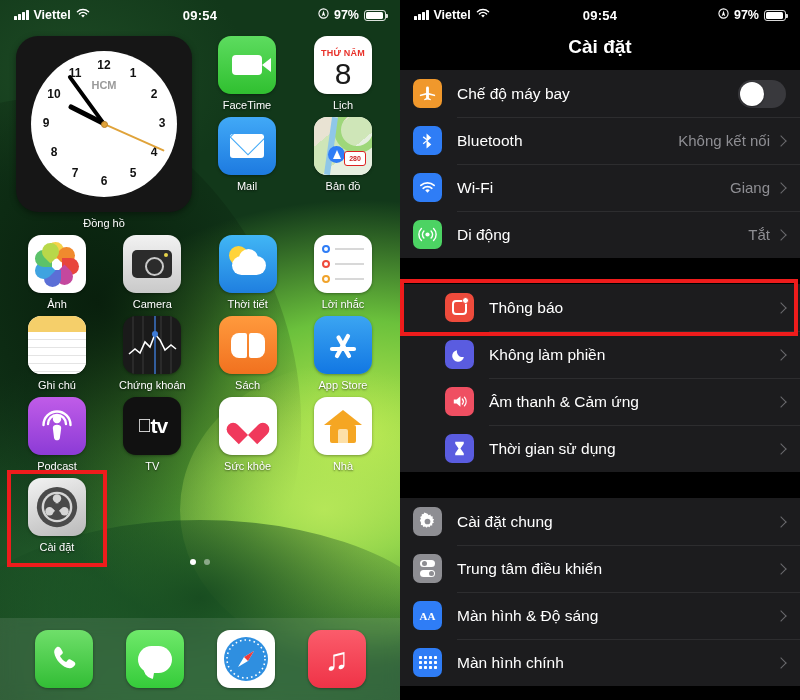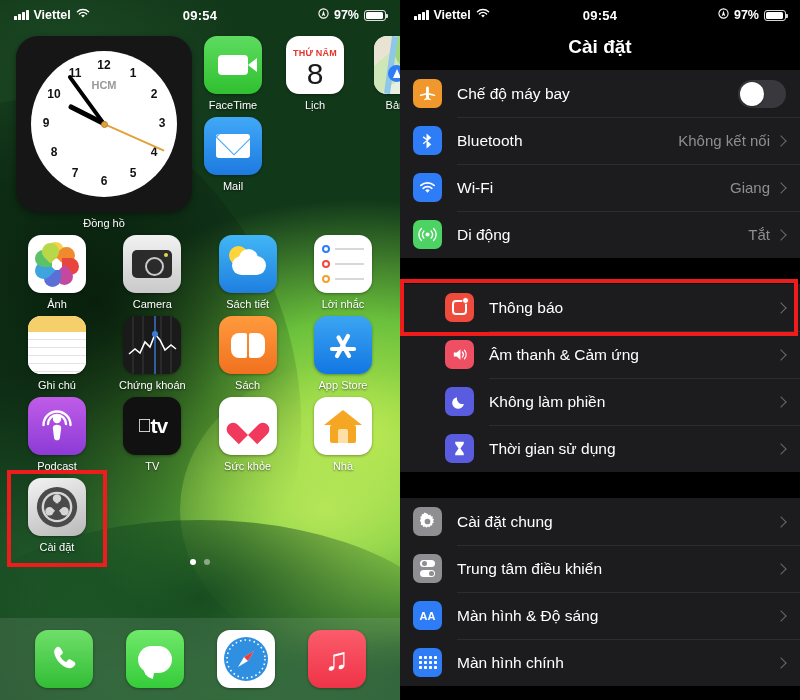--- a/index.html
+++ b/index.html
@@ -168,21 +168,21 @@
   
   .settings { width:400px; height:700px; background:#000; position:relative; overflow:hidden; }
   .settings .statusbar { color:#fff; }
   .nav-title { text-align:center; color:#fff; font-size:19px; font-weight:bold; padding:6px 0 12px; }
   .group { background:#1c1c1e; }
   .gap { height:26px; background:#000; }
   .srow { display:flex; align-items:center; height:47px; padding-left:13px; position:relative; }
   .srow + .srow::before { content:""; position:absolute; left:57px; right:0; top:0; height:1px;
     background:#2d2d2f; }
   .sicon { width:29px; height:29px; border-radius:7px; flex:none; display:flex;
-    align-items:center; justify-content:center; position:relative; }
+    align-items:center; justify-content:center; position:relative;font-family:Liberation Serif, serif; }
   .slabel { flex:1; color:#fff; font-size:15.5px; margin-left:15px; }
   .sval { color:#8e8e93; font-size:15px; margin-right:7px; }
   .chev { width:8px; height:8px; border-right:1.8px solid #6a6a6e; border-bottom:1.8px solid #6a6a6e;
     transform:rotate(-45deg); margin-right:15px; flex:none; }
   .toggle { width:48px; height:28px; border-radius:14px; background:#39393d; margin-right:14px;
     position:relative; flex:none; }
   .toggle b { position:absolute; left:2px; top:2px; width:24px; height:24px; border-radius:50%;
     background:#fff; box-shadow:0 1px 2px rgba(0,0,0,.4); display:block; }
 
   .si-plane { background:#f0982c; } .si-wifi { background:#2f7df6; }
@@ -284,21 +284,21 @@
             <div class="applabel">FaceTime</div>
           </div>
           <div class="cell">
             <div class="appicon ic-mail">
                 <div class="env"></div>
               </div>
             <div class="applabel">Mail</div>
           </div>
         </div>
 
-        <div style="display:flex;flex-direction:row;gap:6px;">
+        <div style="display:flex;flex-direction:column;gap:6px;">
           <div class="cell">
             <div class="appicon ic-cal">
               <div class="d">THỨ NĂM</div>
               <div class="n">8</div>
             </div>
             <div class="applabel">Lịch</div>
           </div>
           <div class="cell">
             <div class="appicon ic-maps">
               <div class="m1"></div>
@@ -331,21 +331,21 @@
               <div class="body"></div>
             </div>
           <div class="applabel">Camera</div>
         </div>
         <div class="cell">
           <div class="appicon ic-weather">
             <div class="sun"></div>
               <div class="cl2"></div>
               <div class="cl"></div>
           </div>
-          <div class="applabel">Sách tiết</div>
+          <div class="applabel">Thời tiết</div>
         </div>
         <div class="cell">
           <div class="appicon ic-rem">
             <div class="r" style="color:#2f7df6">
                 <b></b>
                 <s></s>
               </div>
             <div class="r" style="color:#ee4b3c">
                 <b></b>
                 <s></s>
@@ -588,36 +588,36 @@
     <div class="group" style="position:relative;padding-left:32px;">
       <div class="srow">
         <div class="sicon si-notif">
           <div class="notif-sq"></div>
             <div class="notif-dot"></div>
         </div>
         <div class="slabel">Thông báo</div>
         <div class="chev"></div>
       </div>
       <div class="srow">
+        <div class="sicon si-dnd">
+          <svg viewBox="0 0 20 20">
+              <path d="M14.6 12.6A6 6 0 0 1 7.4 5.4a6.2 6.2 0 1 0 7.2 7.2z" fill="#fff"></path>
+            </svg>
+        </div>
+        <div class="slabel">Không làm phiền</div>
+        <div class="chev"></div>
+      </div>
+      <div class="srow">
         <div class="sicon si-sound">
           <svg viewBox="0 0 20 20">
               <path d="M4 8h3l4-3.4v11L7 12H4z" fill="#fff"></path>
               <path d="M13 7.4a4 4 0 0 1 0 5.2M15.2 5.4a7 7 0 0 1 0 9.2" stroke="#fff" stroke-width="1.4" fill="none" stroke-linecap="round"></path>
             </svg>
         </div>
         <div class="slabel">Âm thanh &amp; Cảm ứng</div>
-        <div class="chev"></div>
-      </div>
-      <div class="srow">
-        <div class="sicon si-dnd">
-          <svg viewBox="0 0 20 20">
-              <path d="M14.6 12.6A6 6 0 0 1 7.4 5.4a6.2 6.2 0 1 0 7.2 7.2z" fill="#fff"></path>
-            </svg>
-        </div>
-        <div class="slabel">Không làm phiền</div>
         <div class="chev"></div>
       </div>
       <div class="srow">
         <div class="sicon si-time">
           <svg viewBox="0 0 20 20">
               <path d="M5.5 3h9v2L11 10l3.5 5v2h-9v-2l3.5-5L5.5 5z" fill="#fff"></path>
             </svg>
         </div>
         <div class="slabel">Thời gian sử dụng</div>
         <div class="chev"></div>

